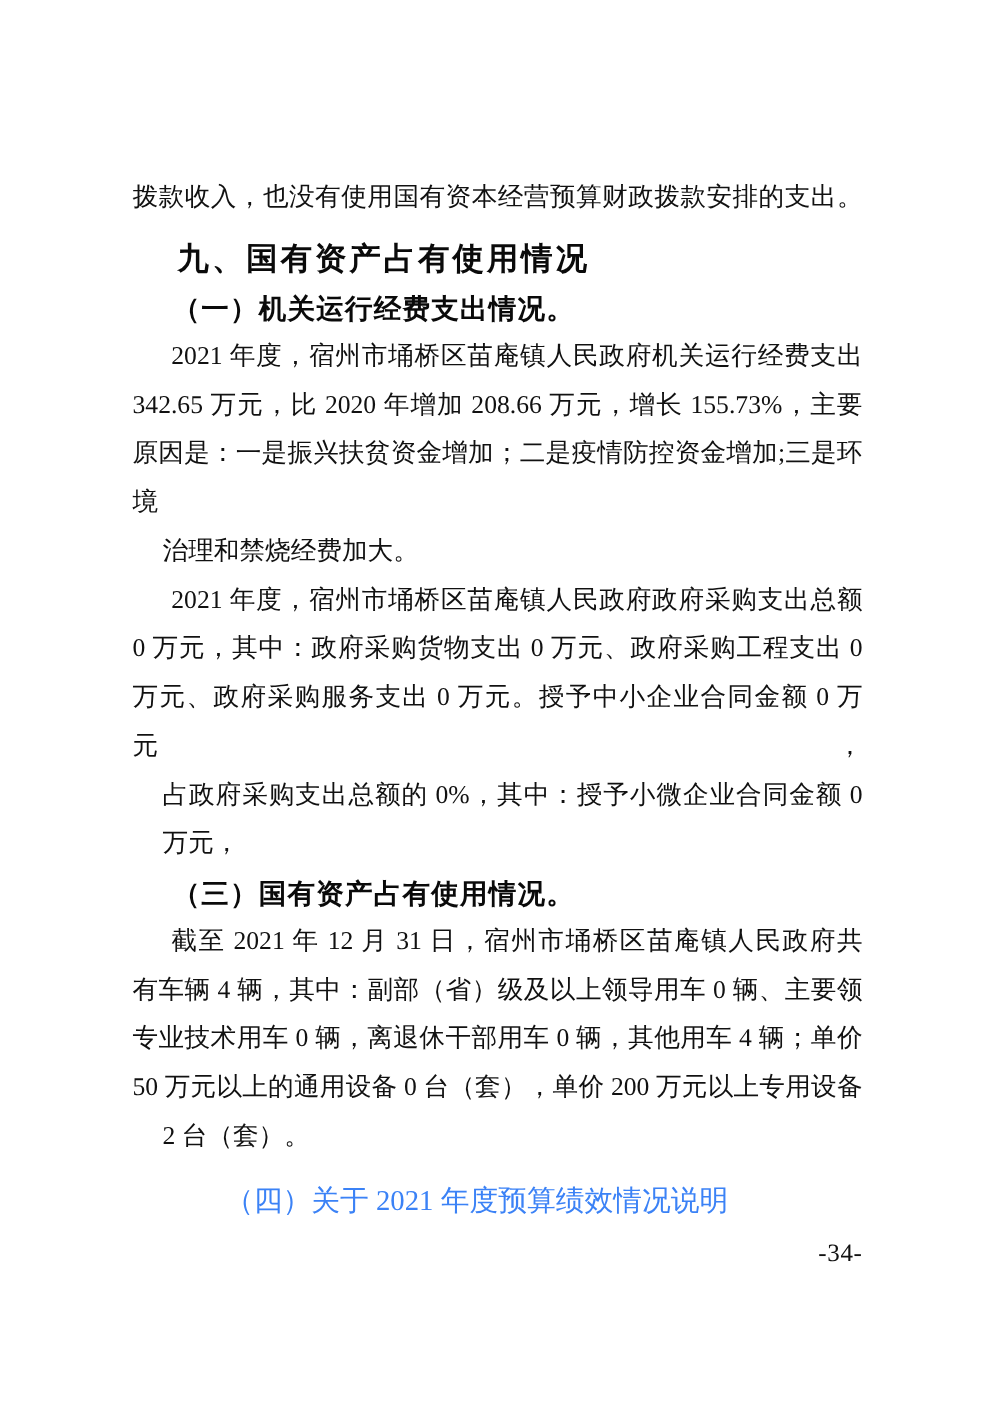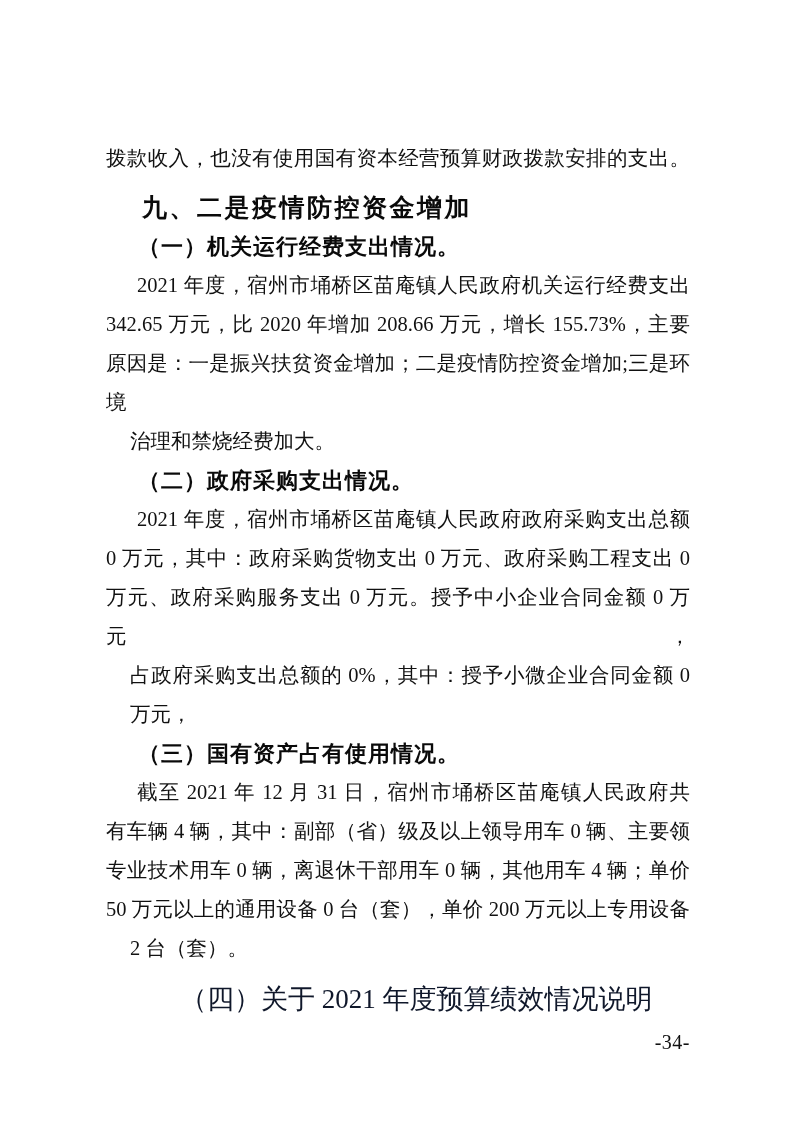--- a/index.html
+++ b/index.html
@@ -56,24 +56,24 @@
   .h2 {
     margin: 0 0 0 32px;
     font-weight: bold;
     font-size: 22px;
     line-height: 39px;
     letter-spacing: 1px;
     color: #0a0a0a;
   }
   .standalone {
     margin-top: 12px;
-    font-size: 27px;
+    font-size: 23px;
     line-height: 39px;
     text-indent: 74px;
-    color: #0f172a;
+    color: #3b82f6;
   }
   .page-number {
     margin-top: 4px;
     width: 584px;
     text-align: right;
     font-size: 20px;
     line-height: 39px;
     letter-spacing: 0.5px;
     color: #111111;
   }
@@ -81,32 +81,31 @@
 </head>
 <body>
 
 <div class="page">
   <div class="content">
 
     <div class="block cont">
         <div class="line">拨款收入，也没有使用国有资本经营预算财政拨款安排的支出。</div>
       </div>
 
-    <div class="block h1">九、二是疫情防控资金增加</div>
+    <div class="block h1">九、国有资产占有使用情况</div>
 
     <div class="block h2">（一）机关运行经费支出情况。</div>
 
     <div class="block para">
         <div class="line">2021 年度，宿州市埇桥区苗庵镇人民政府机关运行经费支出</div>
         <div class="line">342.65 万元，比 2020 年增加 208.66 万元，增长 155.73%，主要</div>
         <div class="line">原因是：一是振兴扶贫资金增加；二是疫情防控资金增加;三是环境</div>
         <div class="line">治理和禁烧经费加大。</div>
       </div>
 
-    <div class="block h2">（二）政府采购支出情况。</div>
 
     <div class="block para">
         <div class="line">2021 年度，宿州市埇桥区苗庵镇人民政府政府采购支出总额</div>
         <div class="line">0 万元，其中：政府采购货物支出 0 万元、政府采购工程支出 0</div>
         <div class="line">万元、政府采购服务支出 0 万元。授予中小企业合同金额 0 万元，</div>
         <div class="line">占政府采购支出总额的 0%，其中：授予小微企业合同金额 0 万元，</div>
       </div>
 
     <div class="block h2">（三）国有资产占有使用情况。</div>
 

